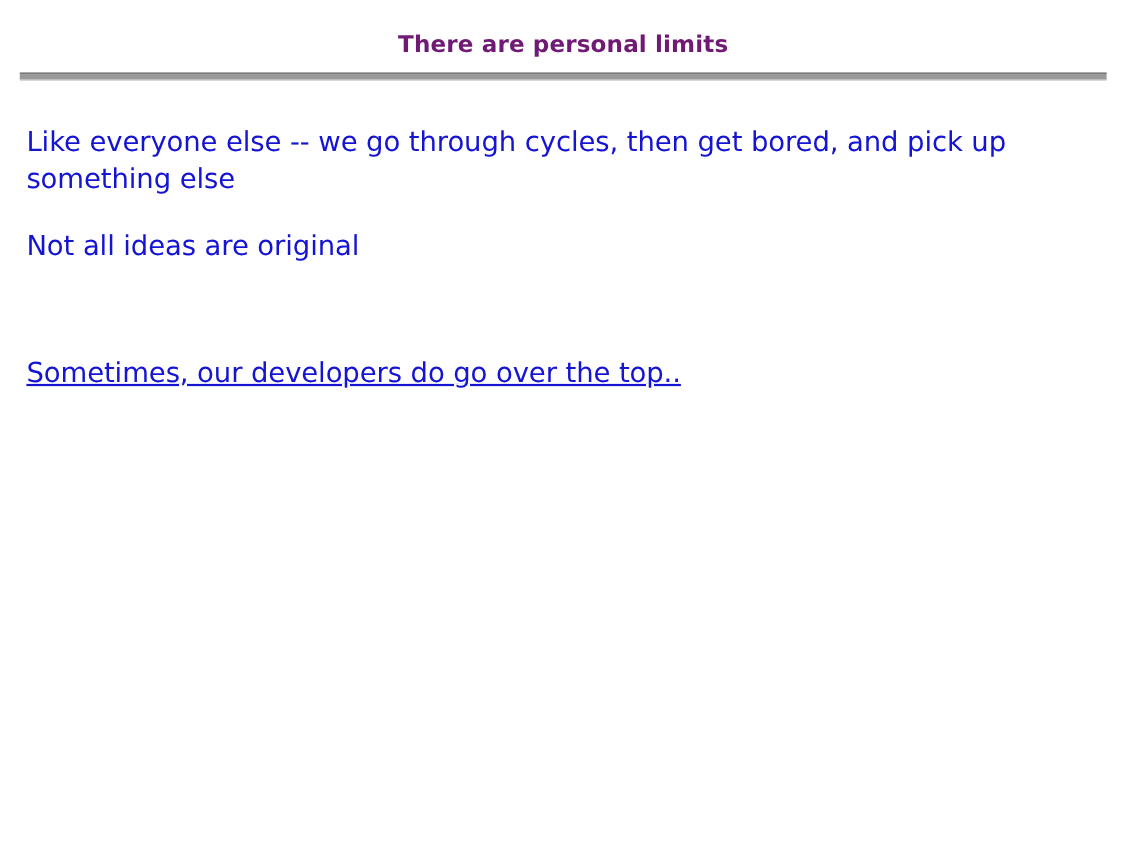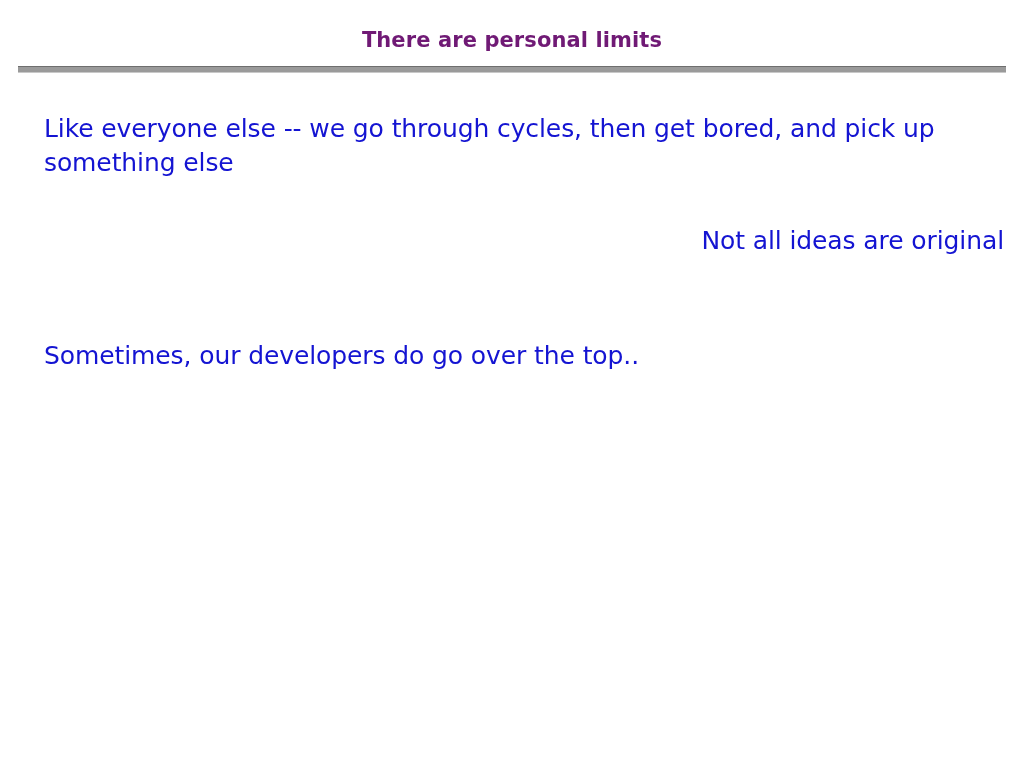--- a/index.html
+++ b/index.html
@@ -38,41 +38,41 @@
     left: 18px;
     width: 988px;
     height: 5px;
     background: #9a9a9a;
     border-top: 1px solid #6e6e6e;
     border-bottom: 1px solid #c8c8c8;
   }
   .body-area {
     position: absolute;
     top: 112px;
-    left: 44px;
+    left: 24px;
     width: 960px;
   }
   .bullet {
     color: #1414d2;
     font-family: "DejaVu Sans", sans-serif;
     font-size: 25px;
     font-weight: 500;
     line-height: 1.35;
     letter-spacing: -0.1px;
   }
   .bullet-1 {
     width: 930px;
     margin: 0 0 0 0;
   }
   .bullet-2 {
-    margin-top: 44px;
-    text-align: right;
+    margin-top: 27px;
   }
   .bullet-3 {
     margin-top: 82px;
+    text-decoration: underline;
   }
 </style>
 </head>
 <body>
 
 <div class="slide">
 
   <div class="slide-title">There are personal limits</div>
 
   <div class="title-rule"></div>

